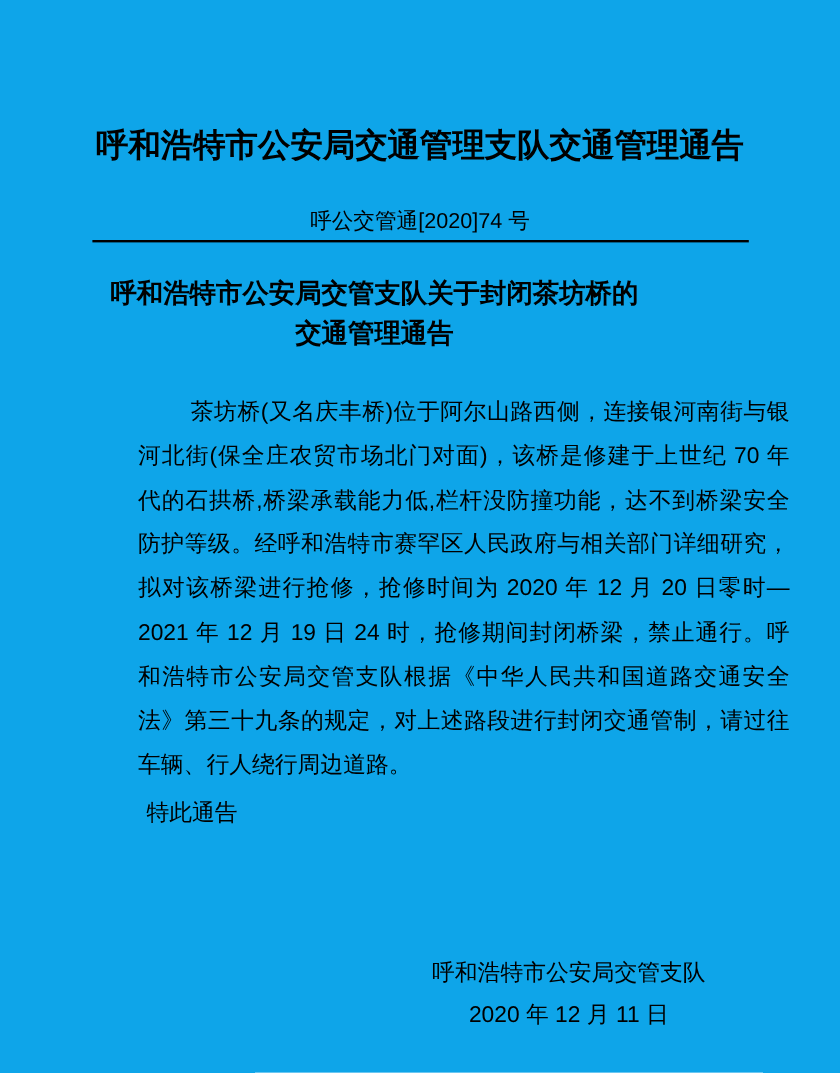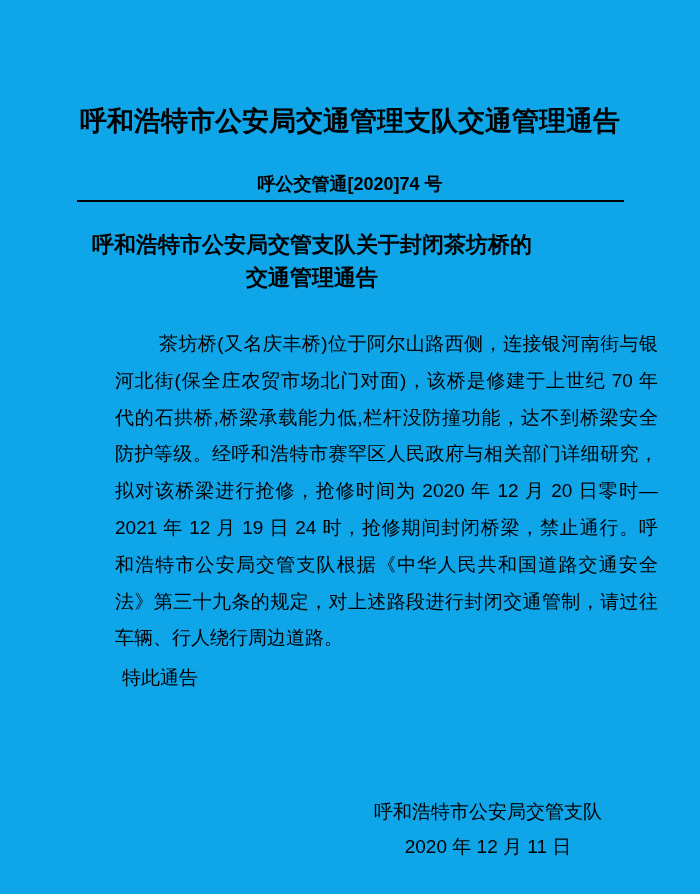--- a/index.html
+++ b/index.html
@@ -30,21 +30,21 @@
     white-space: nowrap;
   }
   .doc-number {
     position: absolute;
     top: 172px;
     left: 0;
     width: 700px;
     text-align: center;
     font-size: 18px;
     line-height: 25px;
-    font-weight: bold;
+    font-weight: normal;
   }
   .rule {
     position: absolute;
     top: 200px;
     left: 77px;
     width: 547px;
     height: 2px;
     background: #000000;
   }
   .subtitle {
@@ -85,21 +85,21 @@
     position: absolute;
     top: 659px;
     left: 122px;
     font-size: 19px;
     line-height: 37px;
     white-space: nowrap;
   }
   .sig-block {
     position: absolute;
     top: 794px;
-    right: 98px;
+    right: 112px;
     text-align: center;
     font-size: 19px;
     line-height: 35px;
   }
   .sig-line {
     white-space: nowrap;
   }
   .date-line {
     white-space: nowrap;
   }

